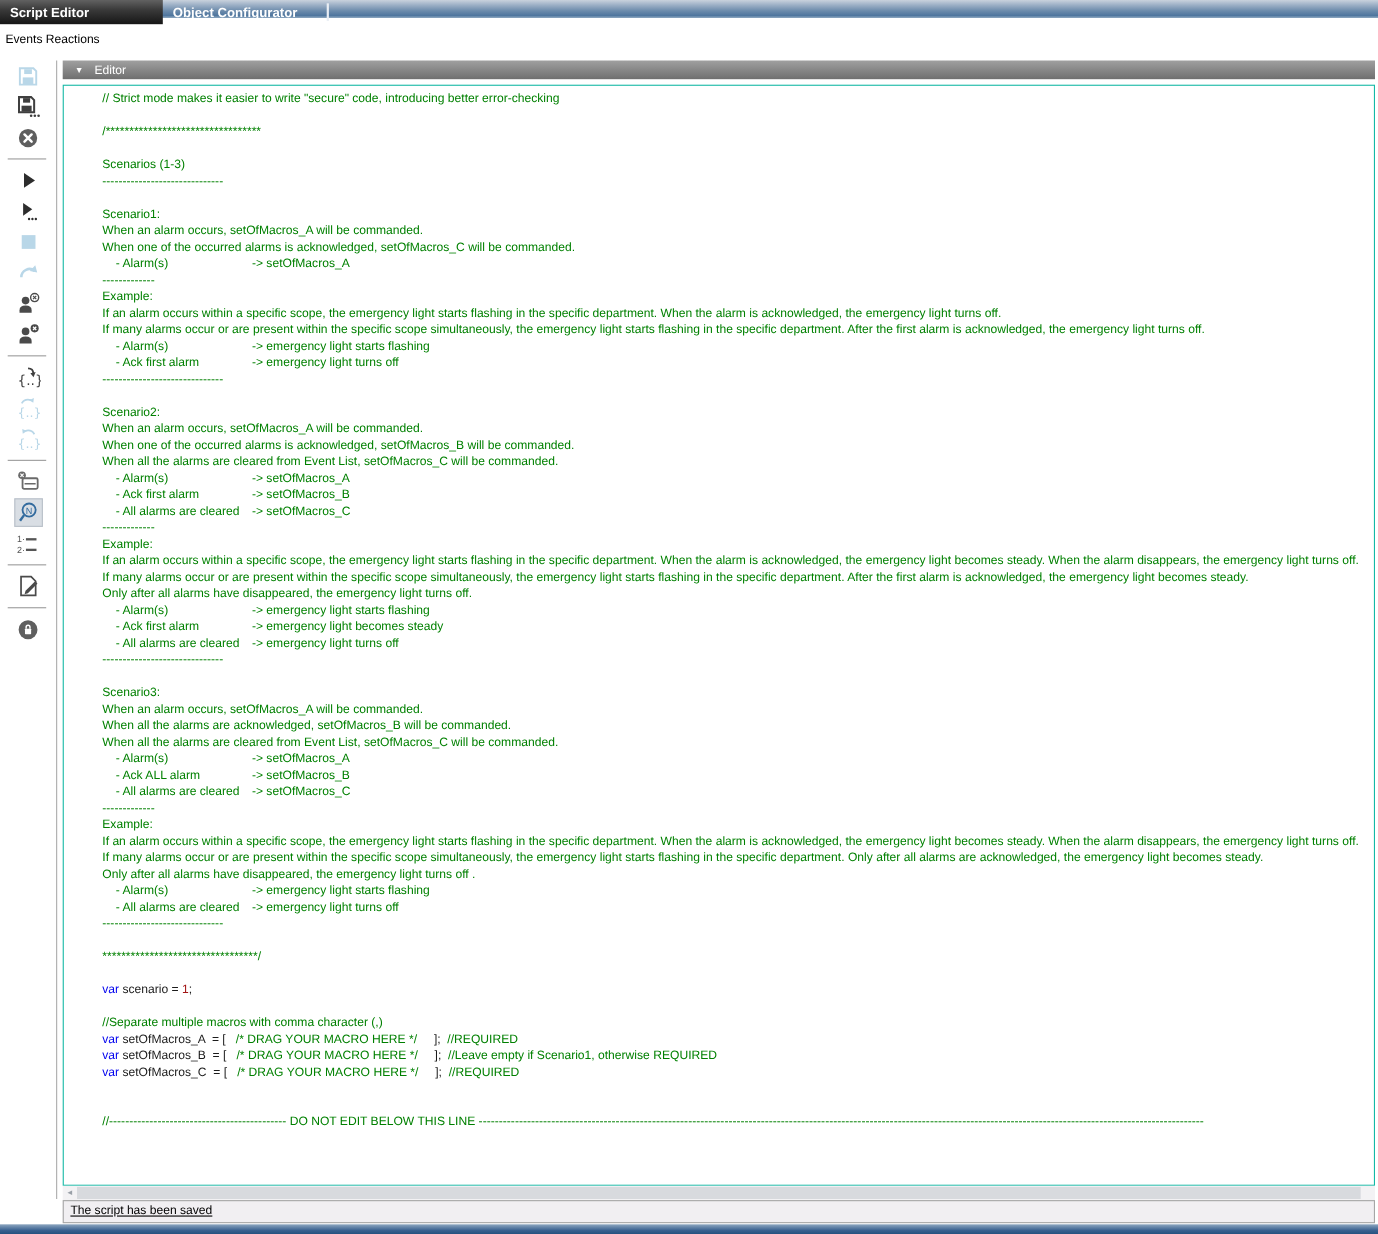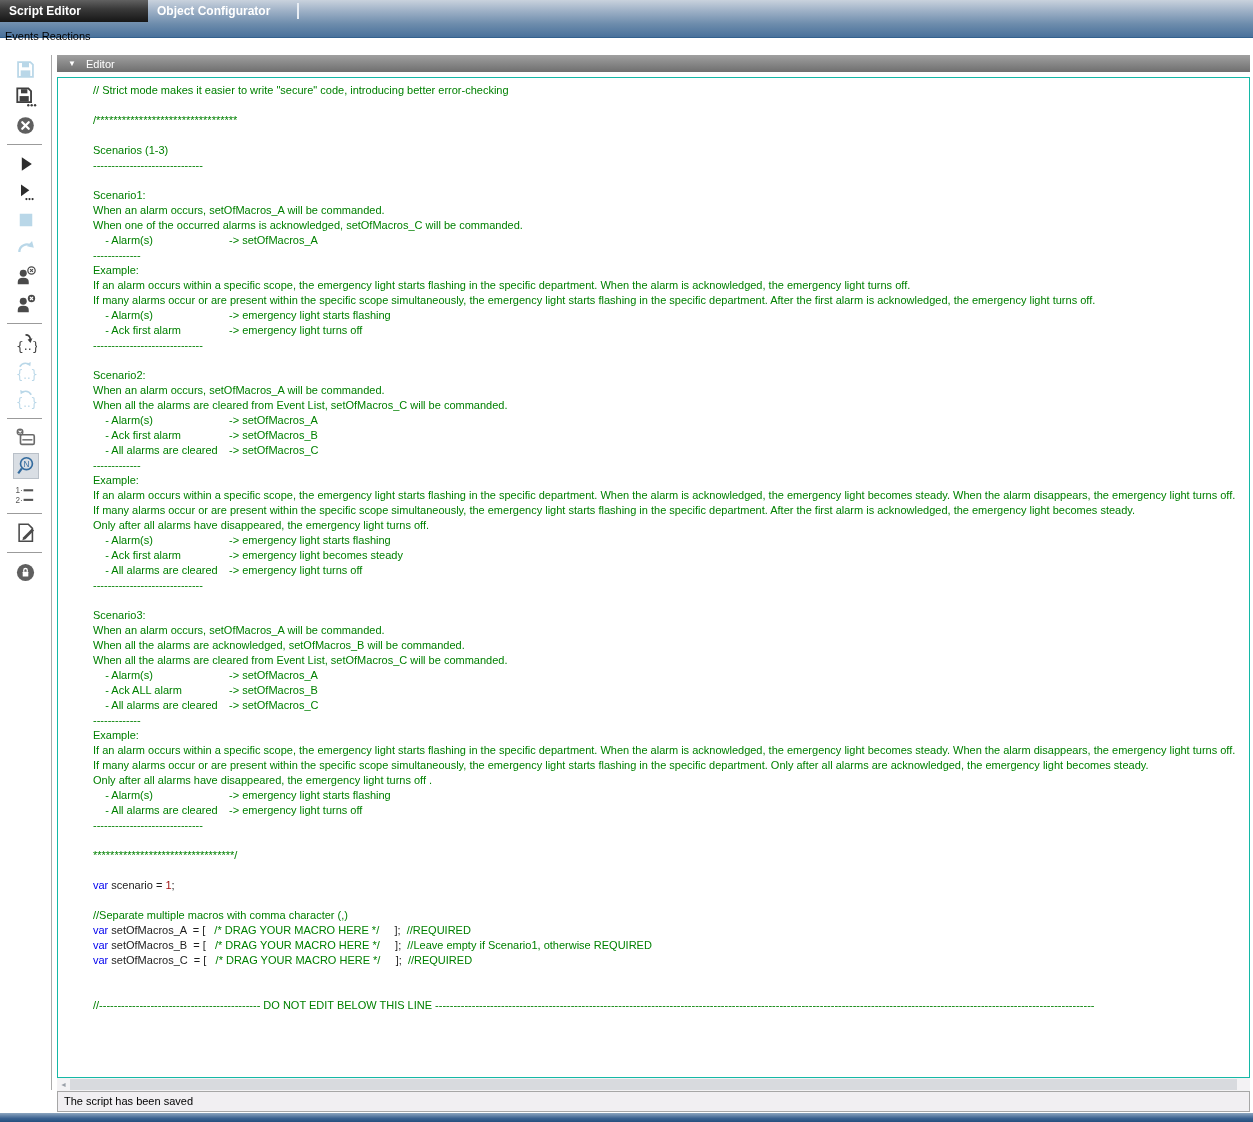--- a/index.html
+++ b/index.html
@@ -1,21 +1,21 @@
 <!DOCTYPE html>
 <html><head>
 <meta charset="utf-8">
 <style>
   html,body{margin:0;padding:0;background:#fff;}
   *{box-sizing:border-box;}
   .screen{position:relative;width:1253px;height:1122px;background:#fff;overflow:hidden;
           font-family:"Liberation Sans","DejaVu Sans",sans-serif;}
 
   
-  .tabbar{position:absolute;left:0;top:0;width:100%;height:38px;
+  .tabbar{position:absolute;left:0;top:0;width:100%;height:16px;
           background:linear-gradient(180deg,#c9d2dd 0%,#9db0c6 30%,#6d8cac 65%,#49719b 100%);
           border-bottom:1px solid #33618e;}
   .tab{position:absolute;top:0;height:22px;line-height:22px;color:#fff;
        font-size:12px;font-weight:bold;padding-left:9px;}
   .tab-dark{left:0;width:148px;background:linear-gradient(180deg,#616161 0%,#3a3a3a 40%,#161616 100%);}
   .tab-blue{left:148px;width:148px;}
   .tab-sep{position:absolute;left:297px;top:3px;width:2px;height:16px;background:#e9eef4;}
 
   .subtitle{position:absolute;left:5px;top:30px;font-size:11px;color:#000;}
 
@@ -47,21 +47,21 @@
   .c-pl{color:#1b1b1b;}
 
   
   .hscroll{position:absolute;left:0;right:0;top:1023px;height:13px;background:#f3f2f4;}
   .hs-btn{position:absolute;left:0;top:0;width:13px;height:13px;font-size:7px;line-height:13px;
           text-align:center;color:#9aa0a8;}
   .hs-thumb{position:absolute;left:13px;right:13px;top:1px;height:11px;background:#d8dade;}
 
   
   .statusbar{position:absolute;left:0;right:0;top:1036px;height:21px;background:#f1eff2;
-             border:1px solid #a6a6a6;font-size:11px;color:#000;padding:3px 0 0 6px;}
+             border:1px solid #a6a6a6;font-size:11px;color:#000;padding:3px 0 0 6px;text-decoration:underline;}
 
   
   .bottombar{position:absolute;left:0;right:0;bottom:0;height:9px;
              background:linear-gradient(180deg,#8da6c0 0%,#3a6190 60%,#24507e 100%);}
 </style>
 </head>
 <body>
 
 <div class="screen">
 
@@ -265,20 +265,21 @@
         <div class="cl"><span class="c-cm">-------------</span></div>
         <div class="cl"><span class="c-cm">Example:</span></div>
         <div class="cl"><span class="c-cm">If an alarm occurs within a specific scope, the emergency light starts flashing in the specific department. When the alarm is acknowledged, the emergency light turns off.</span></div>
         <div class="cl"><span class="c-cm">If many alarms occur or are present within the specific scope simultaneously, the emergency light starts flashing in the specific department. After the first alarm is acknowledged, the emergency light turns off.</span></div>
         <div class="cl"><span class="c-cm" style="display: inline-block; width: 136px;">    - Alarm(s)</span><span class="c-cm">-&gt; emergency light starts flashing</span></div>
         <div class="cl"><span class="c-cm" style="display: inline-block; width: 136px;">    - Ack first alarm</span><span class="c-cm">-&gt; emergency light turns off</span></div>
         <div class="cl"><span class="c-cm">------------------------------</span></div>
         <div class="cl"></div>
         <div class="cl"><span class="c-cm">Scenario2:</span></div>
         <div class="cl"><span class="c-cm">When an alarm occurs, setOfMacros_A will be commanded.</span></div>
+        <div class="cl"><span class="c-cm">When one of the occurred alarms is acknowledged, setOfMacros_B will be commanded.</span></div>
         <div class="cl"><span class="c-cm">When all the alarms are cleared from Event List, setOfMacros_C will be commanded.</span></div>
         <div class="cl"><span class="c-cm" style="display: inline-block; width: 136px;">    - Alarm(s)</span><span class="c-cm">-&gt; setOfMacros_A</span></div>
         <div class="cl"><span class="c-cm" style="display: inline-block; width: 136px;">    - Ack first alarm</span><span class="c-cm">-&gt; setOfMacros_B</span></div>
         <div class="cl"><span class="c-cm" style="display: inline-block; width: 136px;">    - All alarms are cleared</span><span class="c-cm">-&gt; setOfMacros_C</span></div>
         <div class="cl"><span class="c-cm">-------------</span></div>
         <div class="cl"><span class="c-cm">Example:</span></div>
         <div class="cl"><span class="c-cm">If an alarm occurs within a specific scope, the emergency light starts flashing in the specific department. When the alarm is acknowledged, the emergency light becomes steady. When the alarm disappears, the emergency light turns off.</span></div>
         <div class="cl"><span class="c-cm">If many alarms occur or are present within the specific scope simultaneously, the emergency light starts flashing in the specific department. After the first alarm is acknowledged, the emergency light becomes steady.</span></div>
         <div class="cl"><span class="c-cm">Only after all alarms have disappeared, the emergency light turns off.</span></div>
         <div class="cl"><span class="c-cm" style="display: inline-block; width: 136px;">    - Alarm(s)</span><span class="c-cm">-&gt; emergency light starts flashing</span></div>

